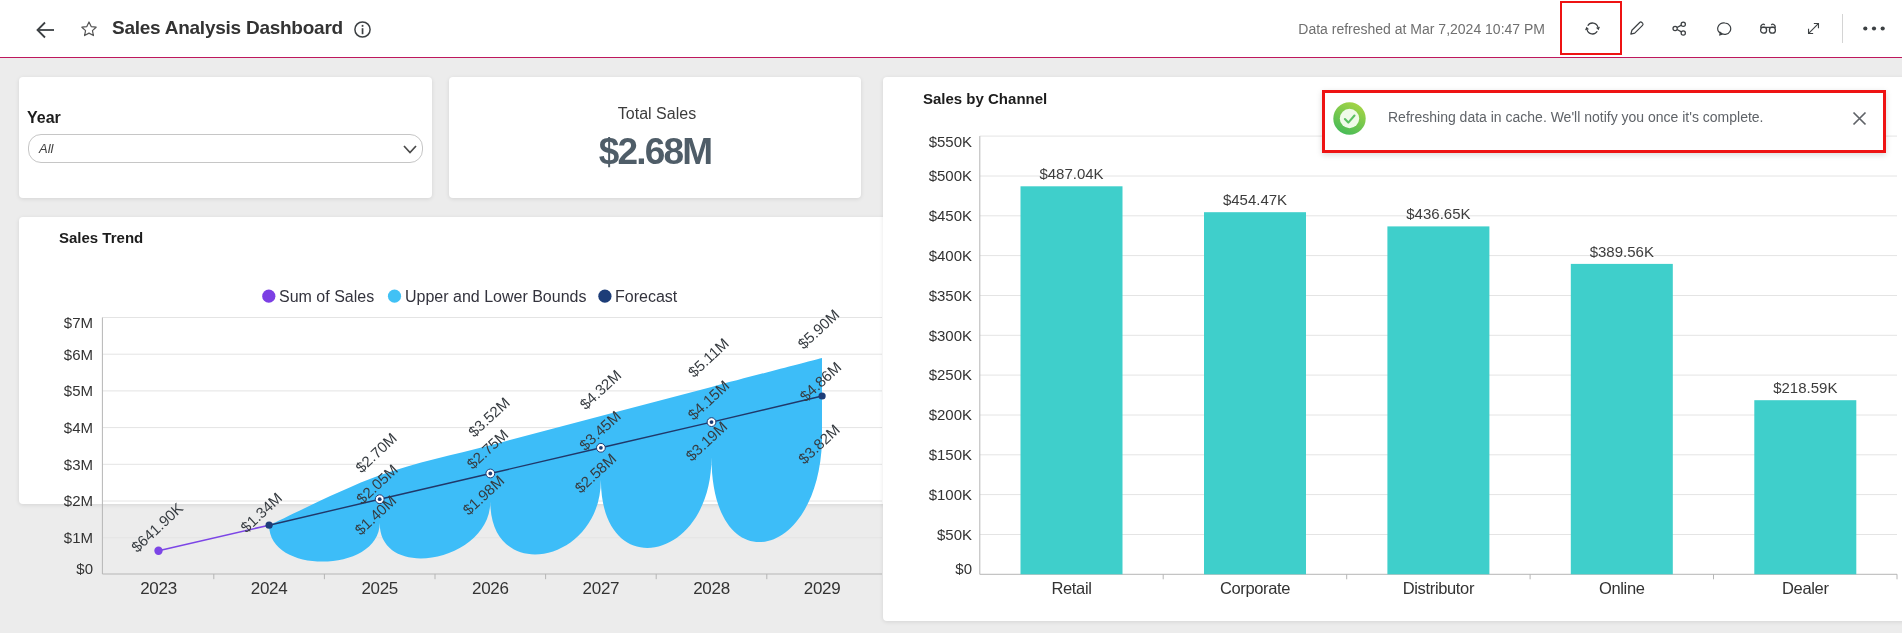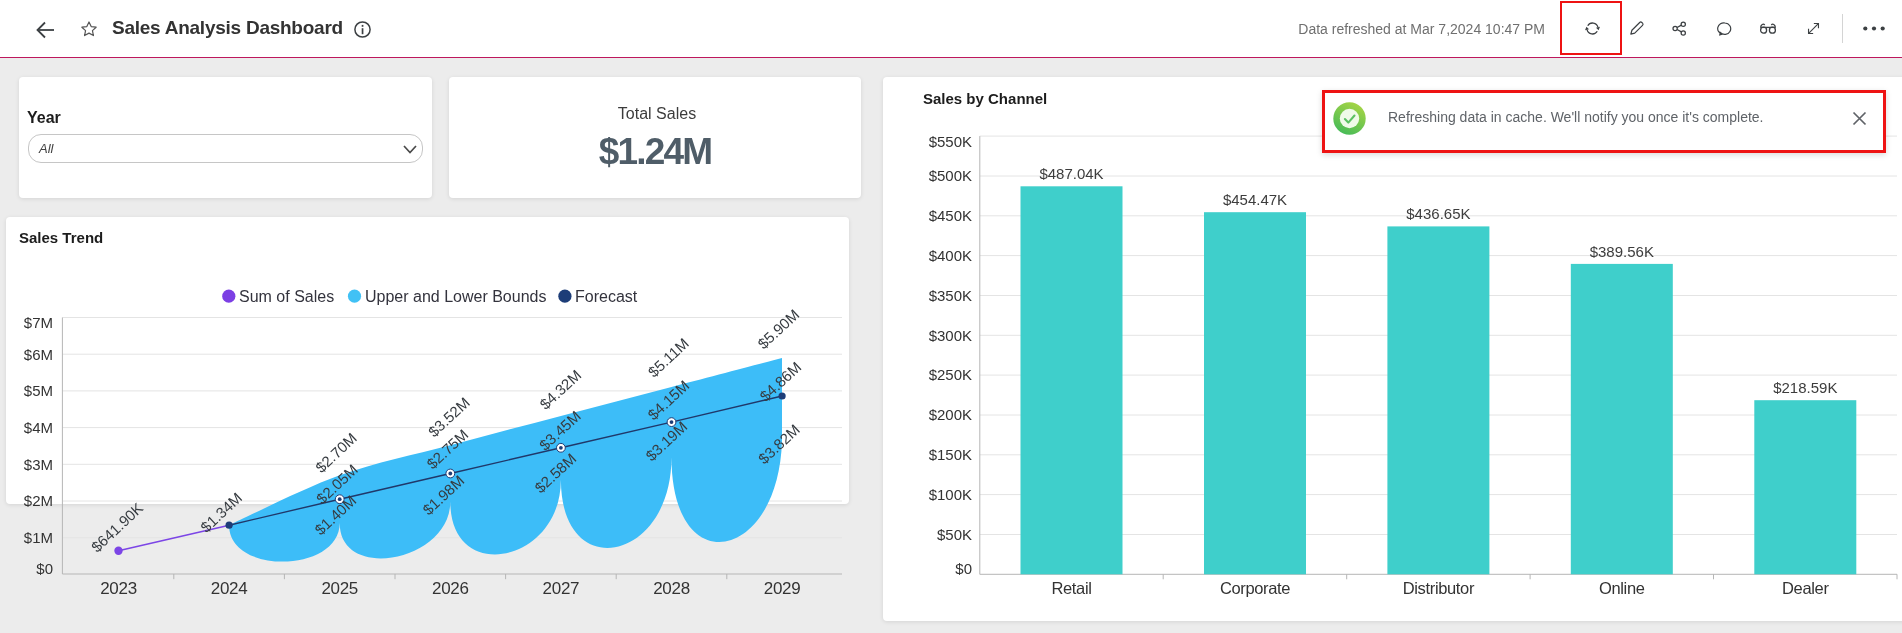--- a/index.html
+++ b/index.html
@@ -82,24 +82,24 @@
   <div style="position:absolute;left:9px;top:57px;width:395px;height:29px;border:1px solid #c6c6c6;border-radius:13px;box-sizing:border-box;">
     <div style="position:absolute;left:10px;top:6px;font-size:13px;font-style:italic;color:#424242;">All</div>
     <svg style="position:absolute;left:374px;top:10px" width="14" height="9" viewBox="0 0 14 9">
       <path d="M1 1 L7 7.5 L13 1" fill="none" stroke="#4a4a4a" stroke-width="1.7"></path>
     </svg>
   </div>
 </div>
 
 <div class="card" style="left:449px;top:77px;width:412px;height:121px;">
   <div style="position:absolute;left:0;top:28px;width:416px;text-align:center;font-size:16px;color:#3c3c3c;">Total Sales</div>
-  <div style="position:absolute;left:0;top:54px;width:412px;text-align:center;font-size:37px;font-weight:bold;color:#4f5d68;letter-spacing:-1.8px;">$1.24M</div>
-</div>
-
-<div class="card" style="left:6px;top:217px;width:843px;height:287px;">
+  <div style="position:absolute;left:0;top:54px;width:412px;text-align:center;font-size:37px;font-weight:bold;color:#4f5d68;letter-spacing:-1.8px;">$2.68M</div>
+</div>
+
+<div class="card" style="left:19px;top:217px;width:843px;height:287px;padding-left:27px;">
 <svg width="843" height="404" viewBox="0 0 843 404">
   <text x="13" y="26" font-size="15" font-weight="bold" fill="#1c1c1c">Sales Trend</text>
 
   <circle cx="222.8" cy="79.2" r="6.6" fill="#7c3fe4"></circle>
   <text x="233" y="84.7" font-size="16" fill="#33333d">Sum of Sales</text>
   <circle cx="348.5" cy="79.2" r="6.6" fill="#41c1f5"></circle>
   <text x="359" y="84.7" font-size="16" fill="#33333d">Upper and Lower Bounds</text>
   <circle cx="558.9" cy="79.2" r="6.6" fill="#1d3d78"></circle>
   <text x="569" y="84.7" font-size="16" fill="#33333d">Forecast</text>
 

